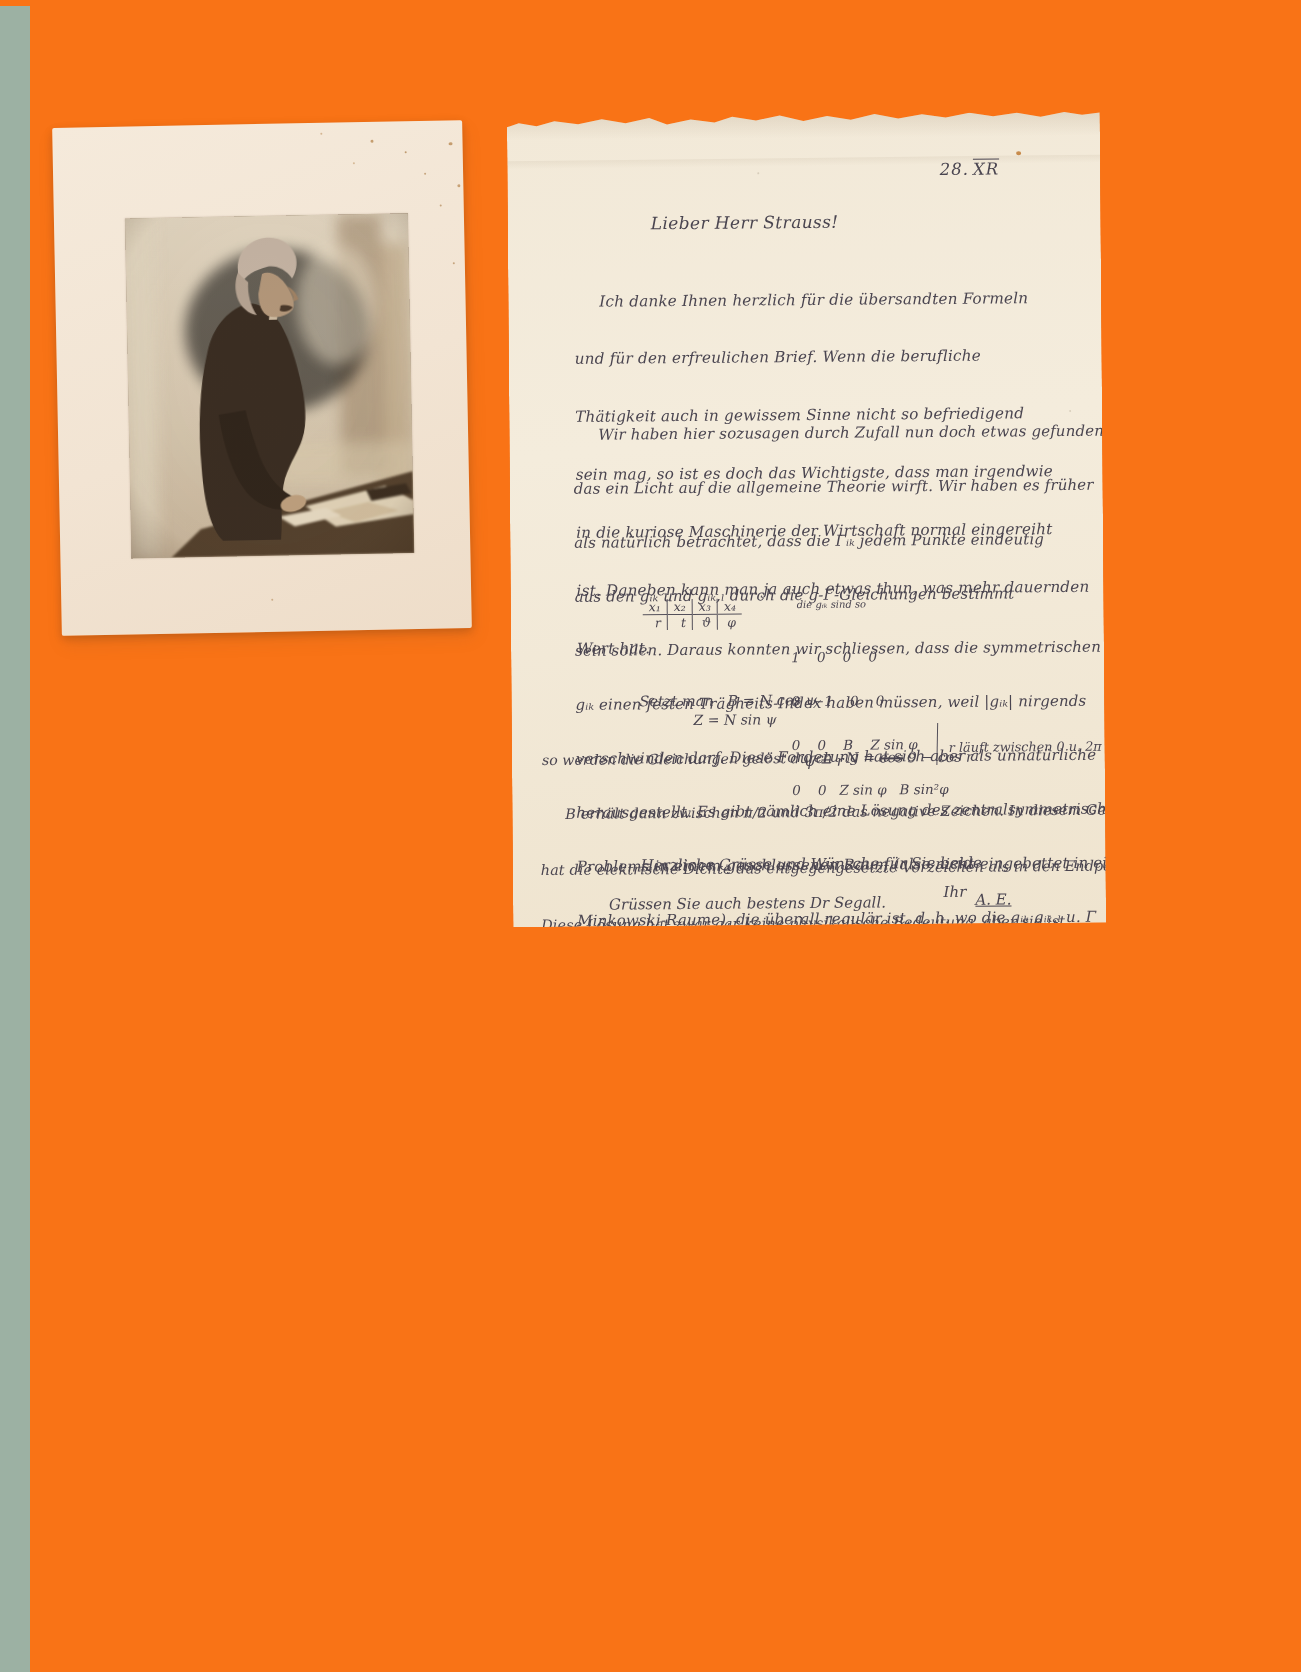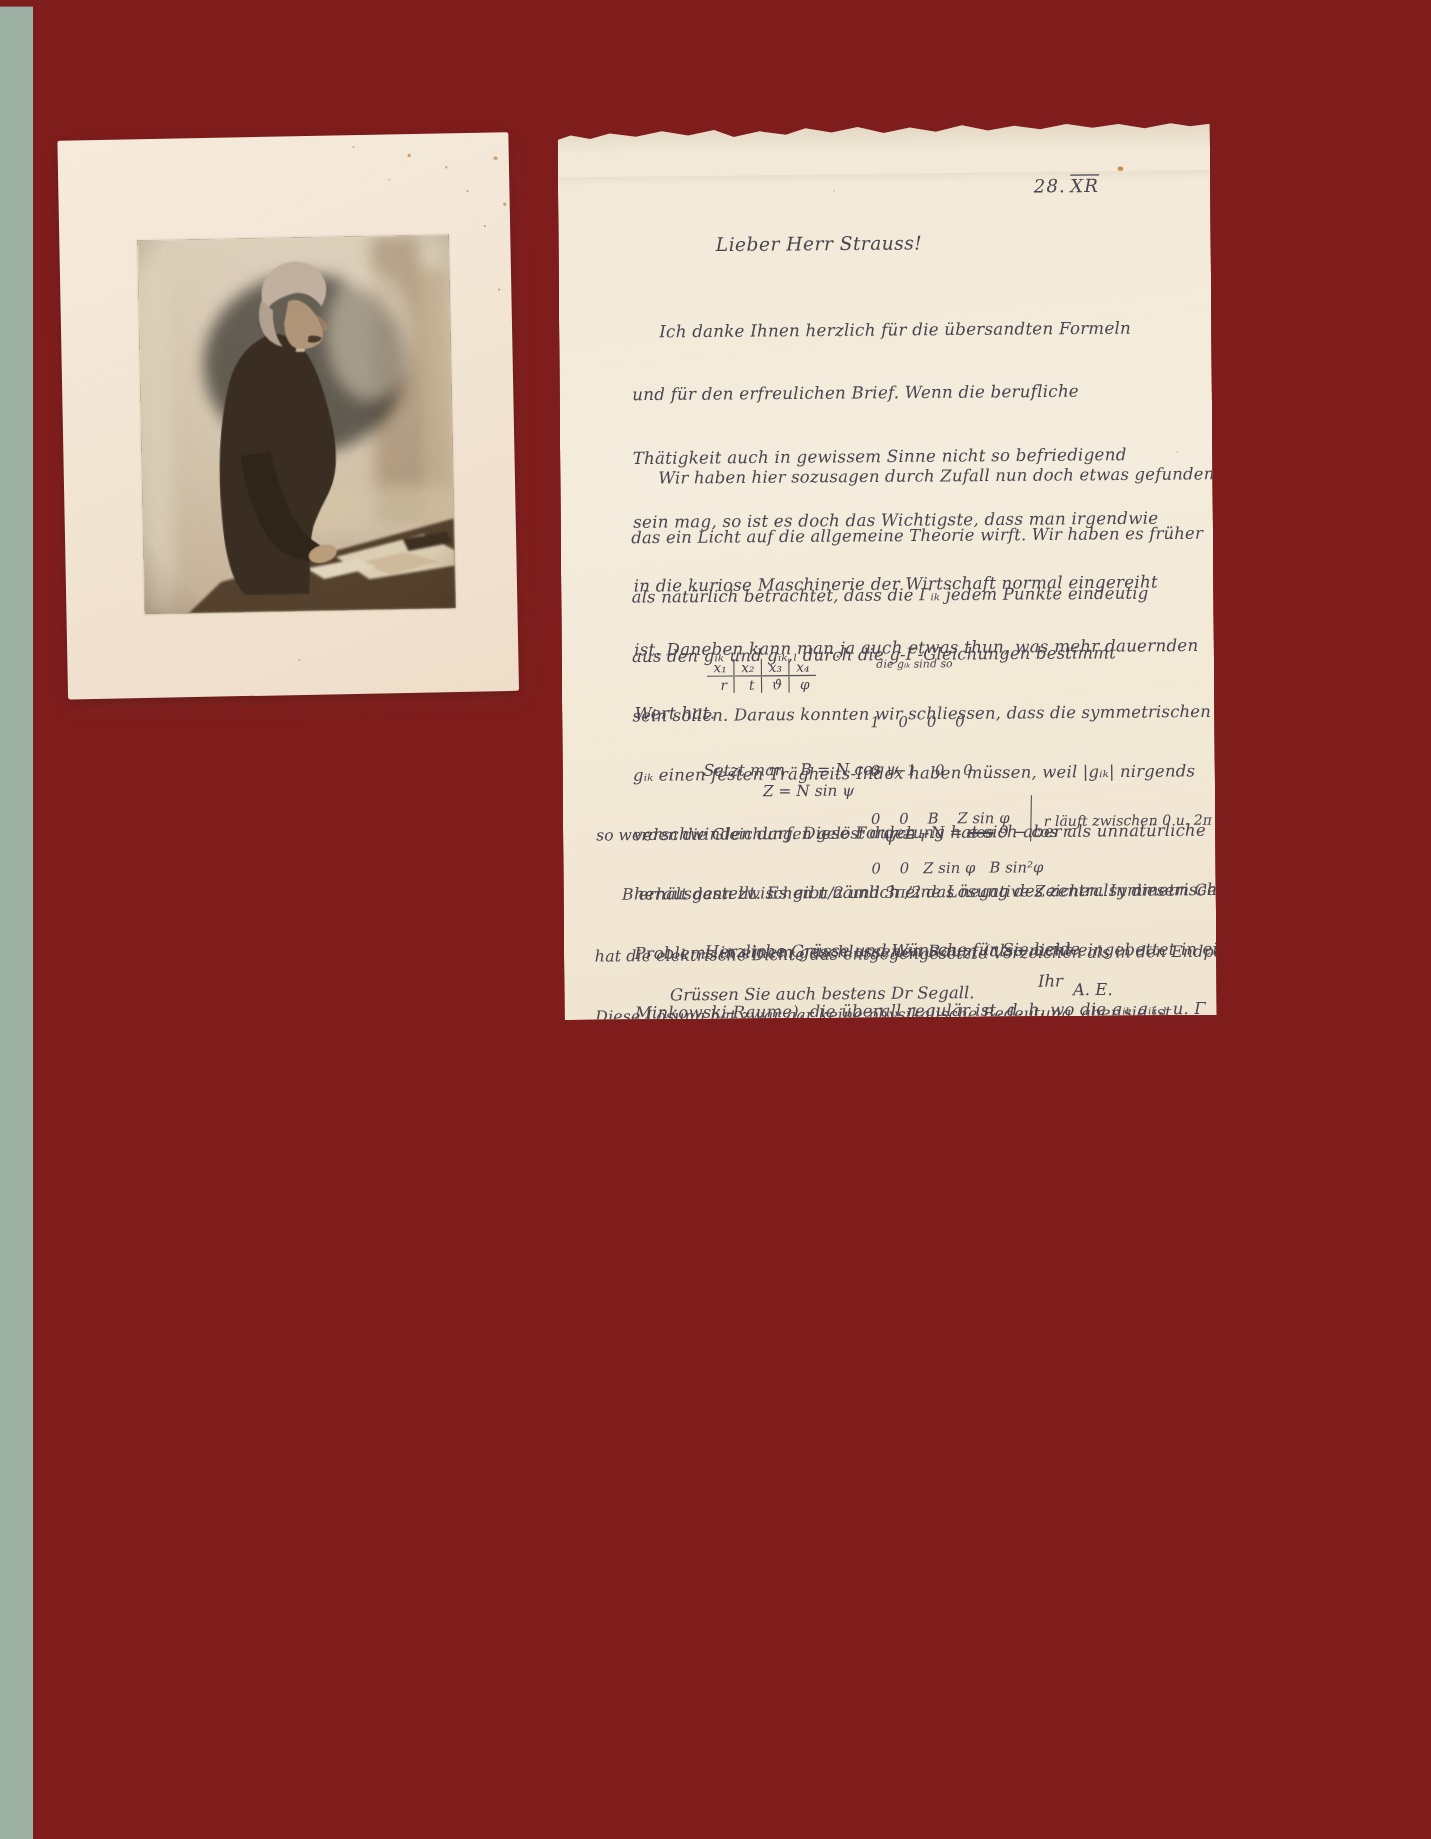--- a/index.html
+++ b/index.html
@@ -1,16 +1,16 @@
 <!DOCTYPE html>
 <html><head>
 <meta charset="utf-8">
 <style>
   html,body{margin:0;padding:0;background:#ffffff;}
-  #canvas{position:relative;width:1301px;height:1672px;background:#7f1d1d;overflow:hidden;
+  #canvas{position:relative;width:1301px;height:1672px;background:#f97316;overflow:hidden;
           font-family:"Liberation Sans",sans-serif;}
   
   .accent-bar{position:absolute;left:0;top:6px;width:30px;height:1666px;background:#9cb1a3;}
   
   .mount{position:absolute;left:57px;top:124px;width:410px;height:508px;
          background:linear-gradient(160deg,#f5eadb 0%,#f2e4d3 55%,#eeddc9 100%);
          transform:rotate(-1.1deg);border-radius:2px;
          box-shadow:0 3px 8px rgba(0,0,0,.16),2px 9px 18px rgba(110,85,55,.12);}
   .photo-frame{position:absolute;left:71px;top:92px;width:283px;height:340px;
          box-shadow:inset 0 0 10px rgba(60,40,20,.35),0 0 2px rgba(90,60,30,.25);
@@ -55,21 +55,21 @@
   .eq-setzt{position:absolute;left:128px;top:580px;font-size:14.5px;}
   .eq-z{position:absolute;left:182px;top:599px;font-size:14px;}
   .eq-solution{position:absolute;left:3px;top:622px;font-size:14.2px;}
   .struck{text-decoration:line-through;text-decoration-thickness:2px;}
   .eq-psi{position:absolute;left:292px;top:641px;font-size:14.5px;}
   .range-bar{position:absolute;left:425px;top:612px;height:42px;width:0;
       border-left:1.6px solid #54505a;transform:rotate(1.5deg);}
   .range-note{position:absolute;left:437px;top:629px;font-size:12.8px;}
   .closing{position:absolute;left:128px;top:743px;font-size:15px;}
   .sig{position:absolute;left:402px;top:754px;font-size:15px;}
-  .sig .initials{display:inline-block;margin-left:9px;transform:translateY(8px);}
+  .sig .initials{display:inline-block;margin-left:9px;transform:translateY(8px);text-decoration:underline;}
   .ps{position:absolute;left:96px;top:782px;font-size:15px;}
 </style>
 </head>
 <body>
 
 <div id="canvas">
 
   <div class="accent-bar"></div>
 
   <div class="mount">

